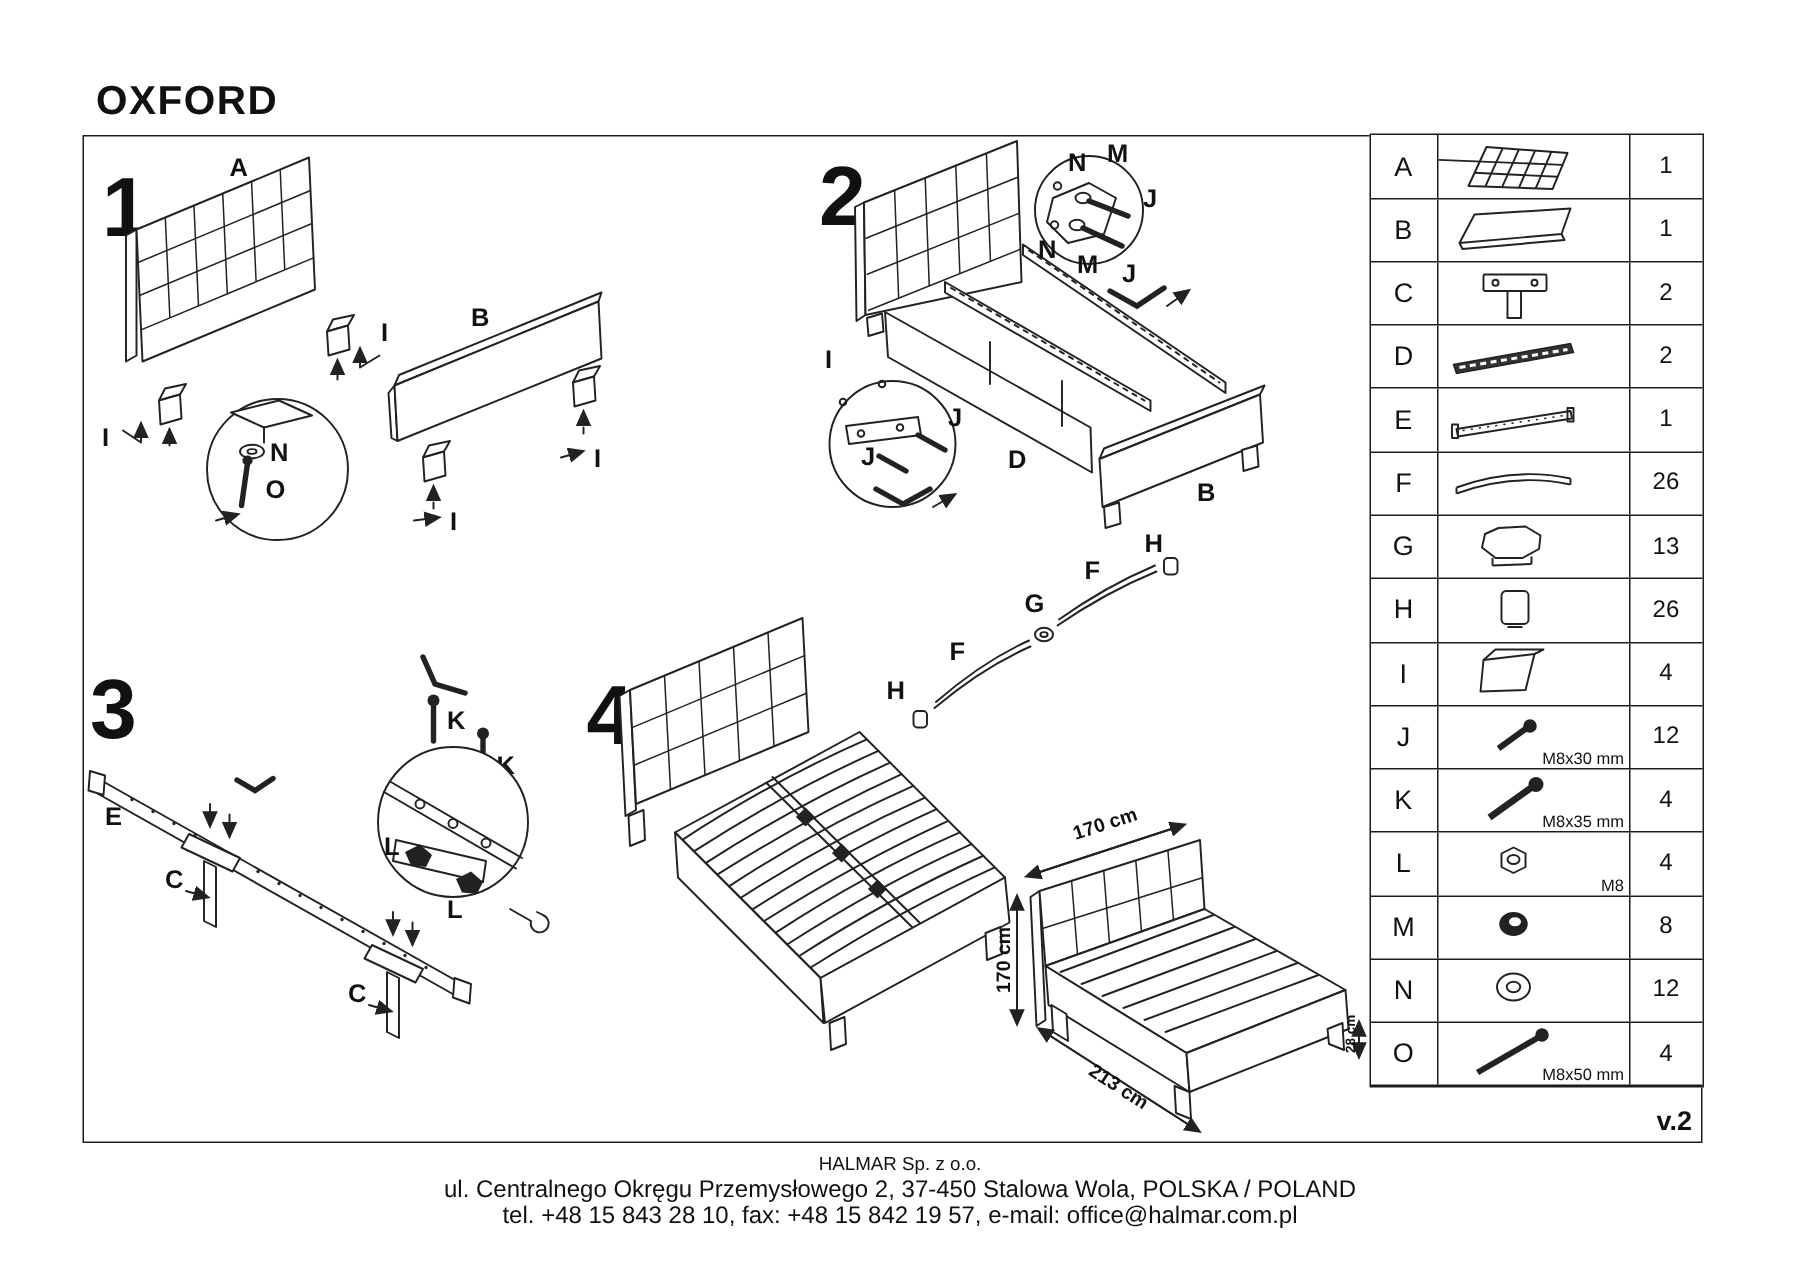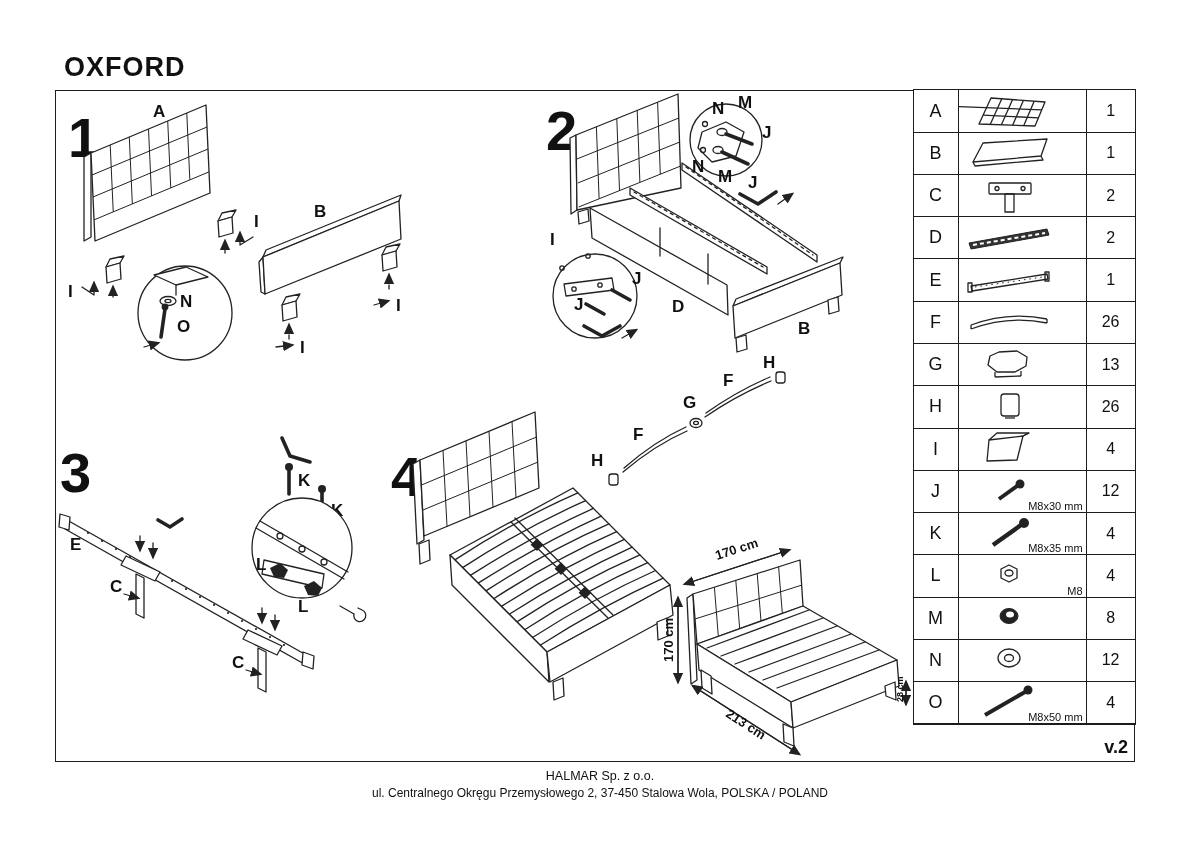--- a/index.html
+++ b/index.html
@@ -12,21 +12,21 @@
   .prow{flex:1;display:flex;border-bottom:1.2px solid #1c1c1c;}
   .prow:last-child{border-bottom:1.2px solid #1c1c1c;}
   .pletter{width:44px;border-right:1.2px solid #1c1c1c;display:flex;align-items:center;justify-content:center;font-size:18px;}
   .picon{flex:1;border-right:1.2px solid #1c1c1c;display:flex;align-items:center;justify-content:flex-start;position:relative;}
   .pqty{width:48px;display:flex;align-items:center;justify-content:center;font-size:16px;}
   .spec{position:absolute;right:3px;bottom:0px;font-size:11px;color:#111;}
   #version{position:absolute;right:6px;bottom:3px;font-size:18px;font-weight:bold;}
   
   #footer{left:0;top:768px;width:1200px;text-align:center;line-height:17px;}
   #footer .f1{font-size:12.5px;}
-  #footer .f2,#footer .f3{font-size:12px;}
+  #footer .f2,#footer .f3{font-size:16px;}
   
   svg{position:absolute;overflow:visible;}
   svg text{font-family:"Liberation Sans",sans-serif;font-weight:bold;fill:#111;}
   .stepnum{font-size:56px;}
   .lbl{font-size:17px;}
   .dim{font-size:13px;}
   .dimsm{font-size:9px;}
   .ln{stroke:#222;stroke-width:1.3;fill:none;stroke-linejoin:round;stroke-linecap:round;}
   .fw{stroke:#222;stroke-width:1.3;fill:#fff;stroke-linejoin:round;}
   .thick{stroke:#222;stroke-width:3.6;fill:none;stroke-linecap:round;}
@@ -528,13 +528,14 @@
     <text class="dim" transform="translate(340,356) rotate(33)">213 cm</text>
     <line class="ln" x1="521" y1="322" x2="521" y2="344" marker-end="url(#ah)"></line>
     <line class="ln" x1="521" y1="344" x2="521" y2="322" marker-end="url(#ah)"></line>
     <text class="dimsm" transform="translate(518,342) rotate(-90)">28 cm</text>
   </g>
 </svg>
 
 <div class="abs" id="footer">
   <div class="f1">HALMAR Sp. z o.o.</div>
   <div class="f2">ul. Centralnego Okręgu Przemysłowego 2, 37-450 Stalowa Wola, POLSKA / POLAND</div>
+  <div class="f3">tel. +48 15 843 28 10, fax: +48 15 842 19 57, e-mail: office@halmar.com.pl</div>
 </div>
 
 </body></html>

